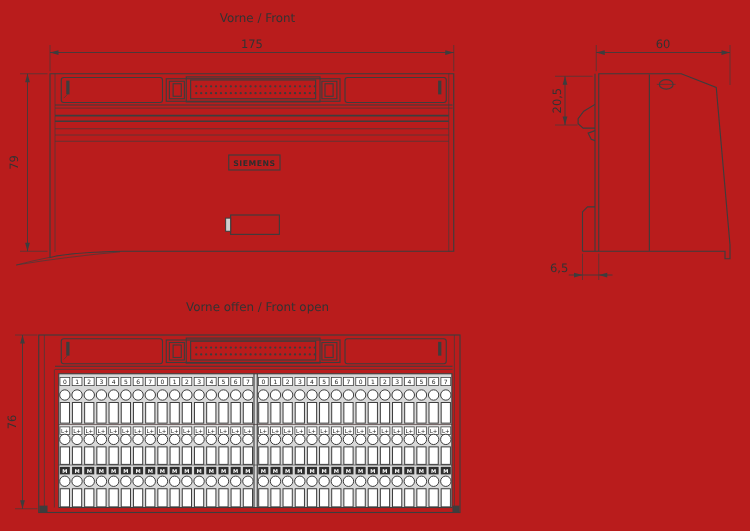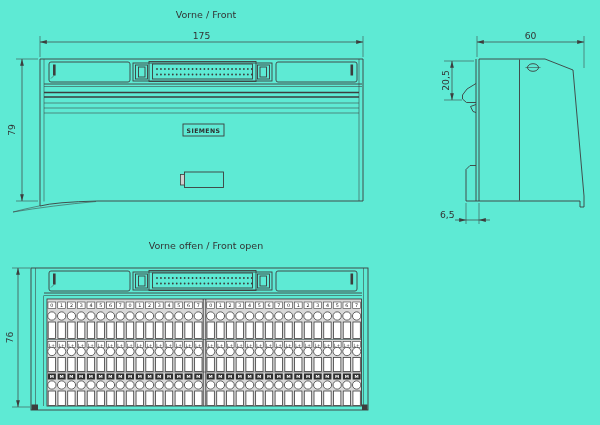--- a/index.html
+++ b/index.html
@@ -1,16 +1,16 @@
 <!DOCTYPE html>
 <html><head>
 <meta charset="utf-8">
 <style>
   html,body{margin:0;padding:0;background:#fff;}
-  .page{position:relative;width:600px;height:425px;background:#5eead4;overflow:hidden;
+  .page{position:relative;width:600px;height:425px;background:#b91c1c;overflow:hidden;
         font-family:"DejaVu Sans",sans-serif;}
   svg{position:absolute;left:0;top:0;}
   .ln  {fill:none;stroke:#3d3d3d;stroke-width:0.9;}
   .lnb {fill:none;stroke:#3d3d3d;stroke-width:1.3;}
   .lnt {fill:none;stroke:#3d3d3d;stroke-width:0.55;}
   .lnf {fill:#3d3d3d;stroke:none;}
   .lng {fill:#cfcfcf;stroke:#3d3d3d;stroke-width:0.8;}
   .dim {fill:none;stroke:#3d3d3d;stroke-width:0.7;}
   .title  {font-size:9.5px;fill:#333;}
   .dimtxt {font-size:9.2px;fill:#333;}

